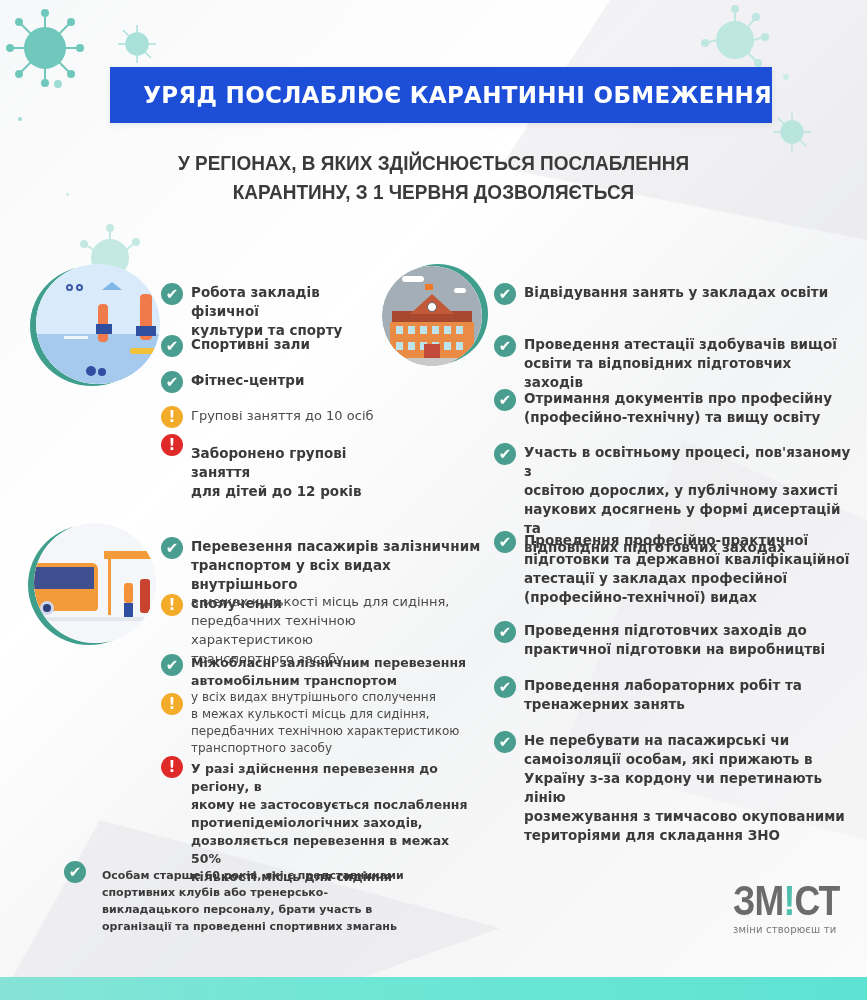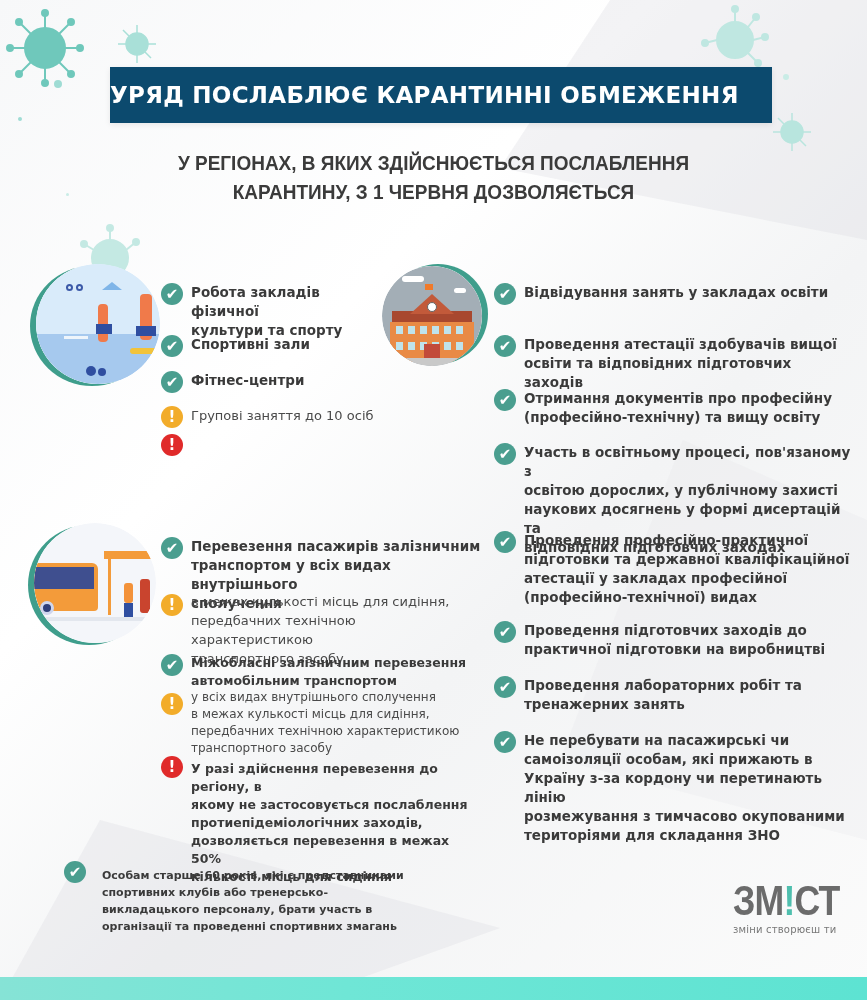--- a/index.html
+++ b/index.html
@@ -8,21 +8,21 @@
     position: relative;
     background: linear-gradient(135deg, #f7f8f9 0%, #ffffff 35%, #f3f4f5 60%, #fbfbfb 100%);
     font-family: "DejaVu Sans", sans-serif;
     color: #3d3d3d;
   }
   .poly { position: absolute; background: rgba(220,222,225,0.35); }
   .dot { position: absolute; border-radius: 50%; background: #9fdcd4; }
 
   .banner {
     position: absolute; left: 110px; top: 67px; width: 662px; height: 56px;
-    background: #0c4a6e; display: flex; align-items: center; justify-content: flex-start;
+    background: #1d4ed8; display: flex; align-items: center; justify-content: flex-end;
     box-shadow: 0 2px 6px rgba(0,0,0,0.08);
   }
   .banner-text {
     color: #ffffff; font-family: "DejaVu Sans", sans-serif; font-weight: bold;
     font-size: 23px; letter-spacing: 0.3px;
   }
   .subtitle {
     position: absolute; left: 100px; top: 150px; width: 667px; text-align: center;
     font-weight: bold; font-size: 19px; line-height: 28px; color: #3b3b3b;
     font-family: "Liberation Sans", sans-serif; transform: scaleY(1.05);
@@ -218,20 +218,24 @@
     </div>
 </div>
 <div class="item" style="left:161px;top:406px;width:220px;">
   <span class="ico warn">!</span>
   <div class="txt-r">
       <div>Групові заняття до 10 осіб</div>
     </div>
 </div>
 <div class="item" style="left:161px;top:434px;width:230px;">
   <span class="ico stop">!</span>
+  <div class="txt-b" style="margin-top:10px">
+    <div>Заборонено групові заняття</div>
+    <div>для дітей до 12 років</div>
+  </div>
 </div>
 
 <div class="item" style="left:494px;top:283px;width:360px;">
   <span class="ico check">✔</span>
   <div class="txt-b">
     <div>Відвідування занять у закладах освіти</div>
   </div>
 </div>
 <div class="item" style="left:494px;top:335px;width:360px;">
   <span class="ico check">✔</span>

